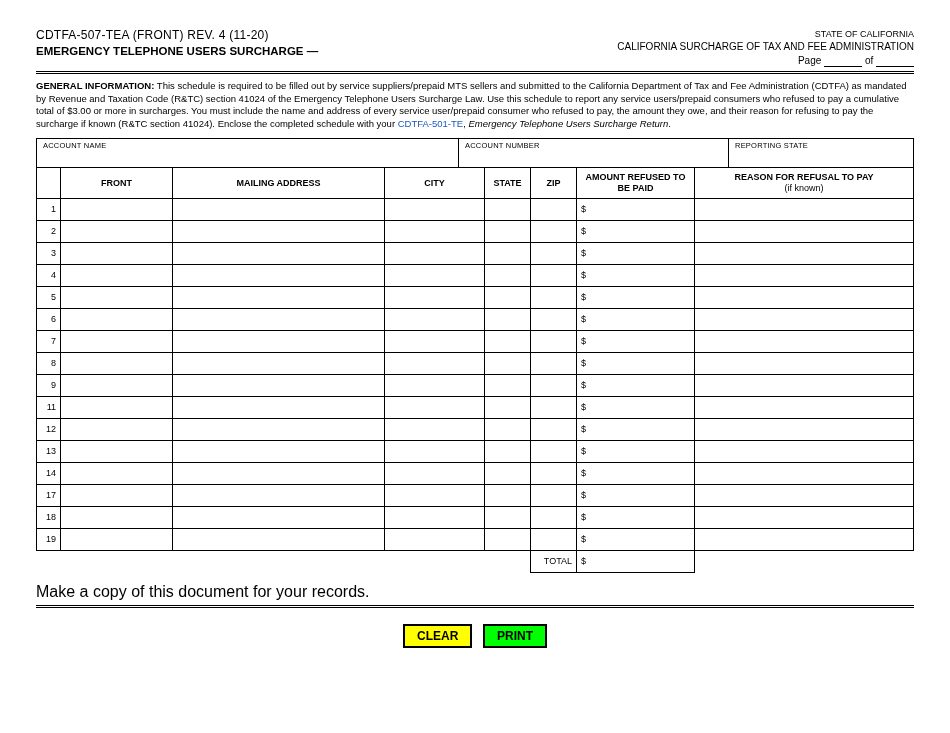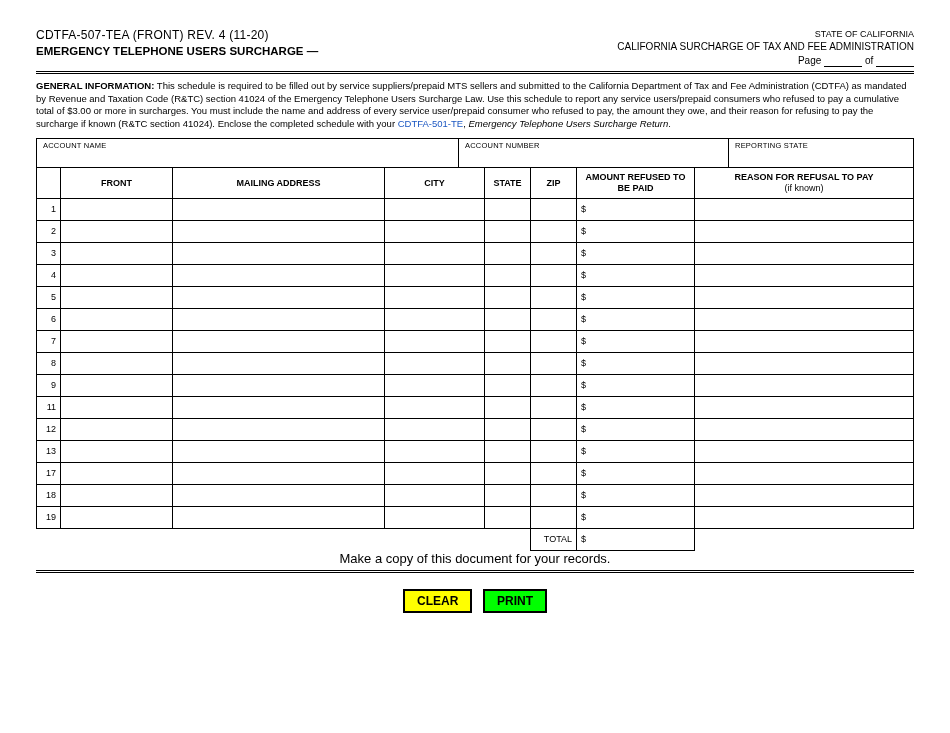--- a/index.html
+++ b/index.html
@@ -160,22 +160,23 @@
       text-align: right;
       font-size: 8.5px;
       padding-right: 6px;
     }
     .total-row td.blank-last {
       border-right: none;
       border-bottom: none;
       border-left: none;
     }
     .footer-note {
-      text-align: center;
-      font-size: 13px;
+      text-align: left;
+      font-size: 16px;
+      margin-top: 10px;
     }
     .btn-row {
       text-align: center;
       margin-top: 16px;
     }
     .btn {
       display: inline-block;
       border: 2px solid #000;
       font-weight: bold;
       font-size: 12px;
@@ -419,20 +420,35 @@
         <td><input class="cell-input" style=""></td>
         <td>
           <div class="amt-cell">
             <span class="dollar">$</span>
             <input class="cell-input" style="">
           </div>
         </td>
         <td><input class="cell-input" style=""></td>
       </tr>
       <tr>
+        <td class="col-idx">14</td>
+        <td><input class="cell-input" style=""></td>
+        <td><input class="cell-input" style=""></td>
+        <td><input class="cell-input" style=""></td>
+        <td><input class="cell-input" style=""></td>
+        <td><input class="cell-input" style=""></td>
+        <td>
+          <div class="amt-cell">
+            <span class="dollar">$</span>
+            <input class="cell-input" style="">
+          </div>
+        </td>
+        <td><input class="cell-input" style=""></td>
+      </tr>
+      <tr>
         <td class="col-idx">17</td>
         <td><input class="cell-input" style=""></td>
         <td><input class="cell-input" style=""></td>
         <td><input class="cell-input" style=""></td>
         <td><input class="cell-input" style=""></td>
         <td><input class="cell-input" style=""></td>
         <td>
           <div class="amt-cell">
             <span class="dollar">$</span>
             <input class="cell-input" style="">

